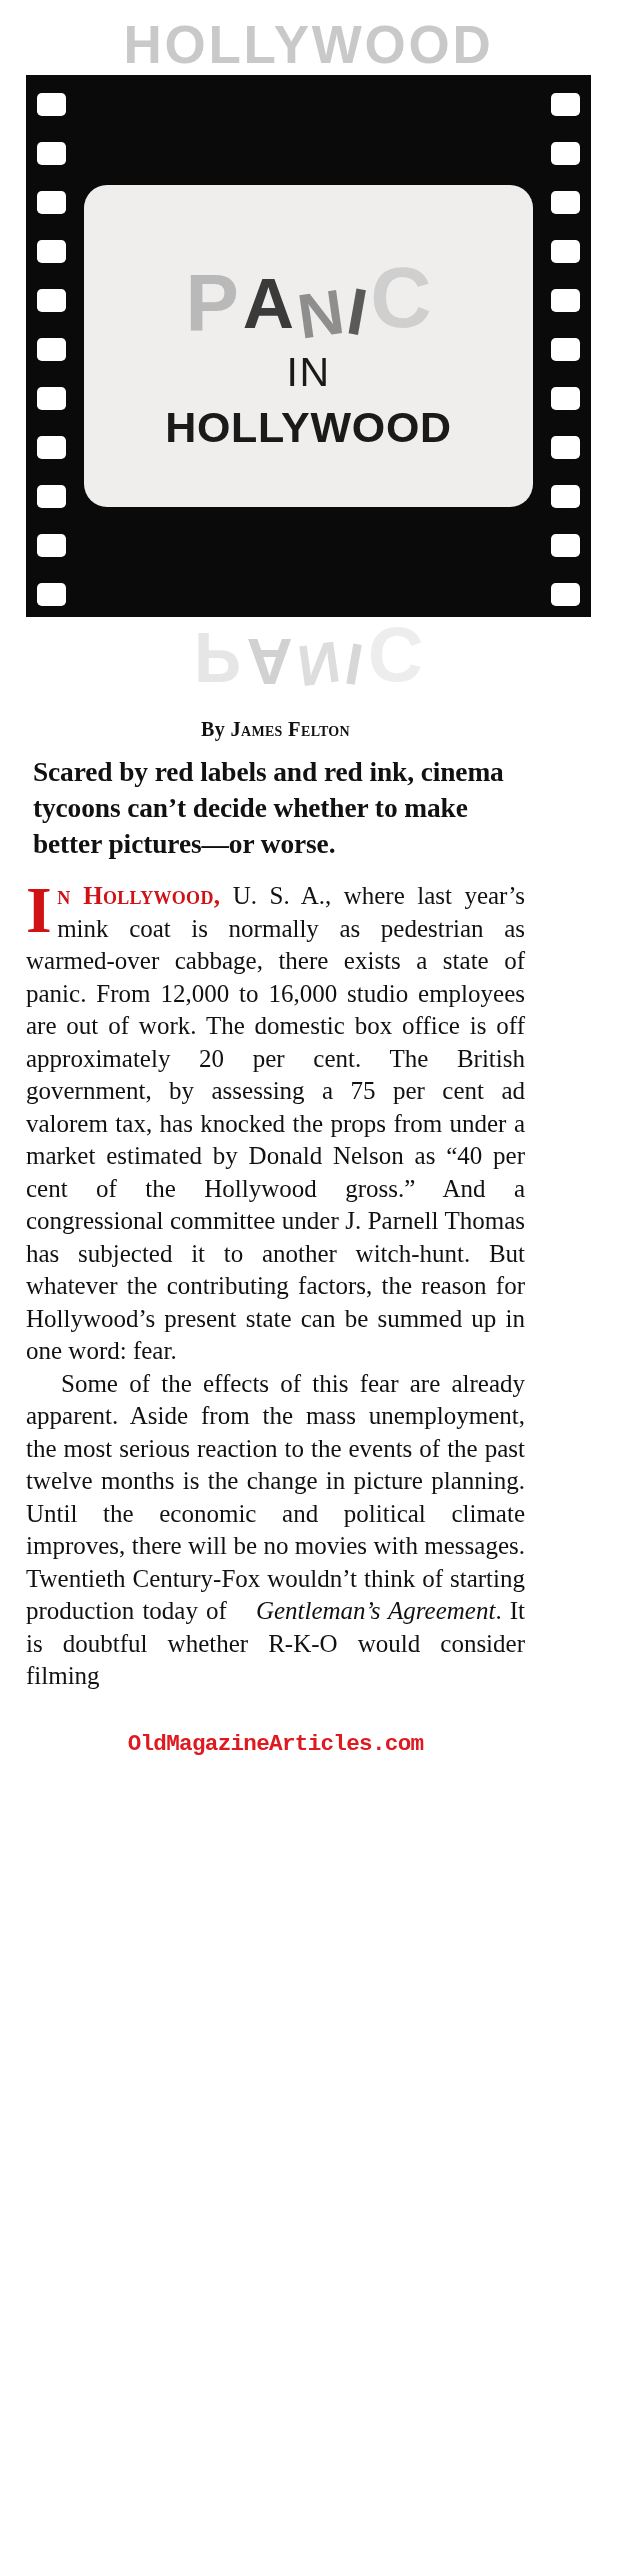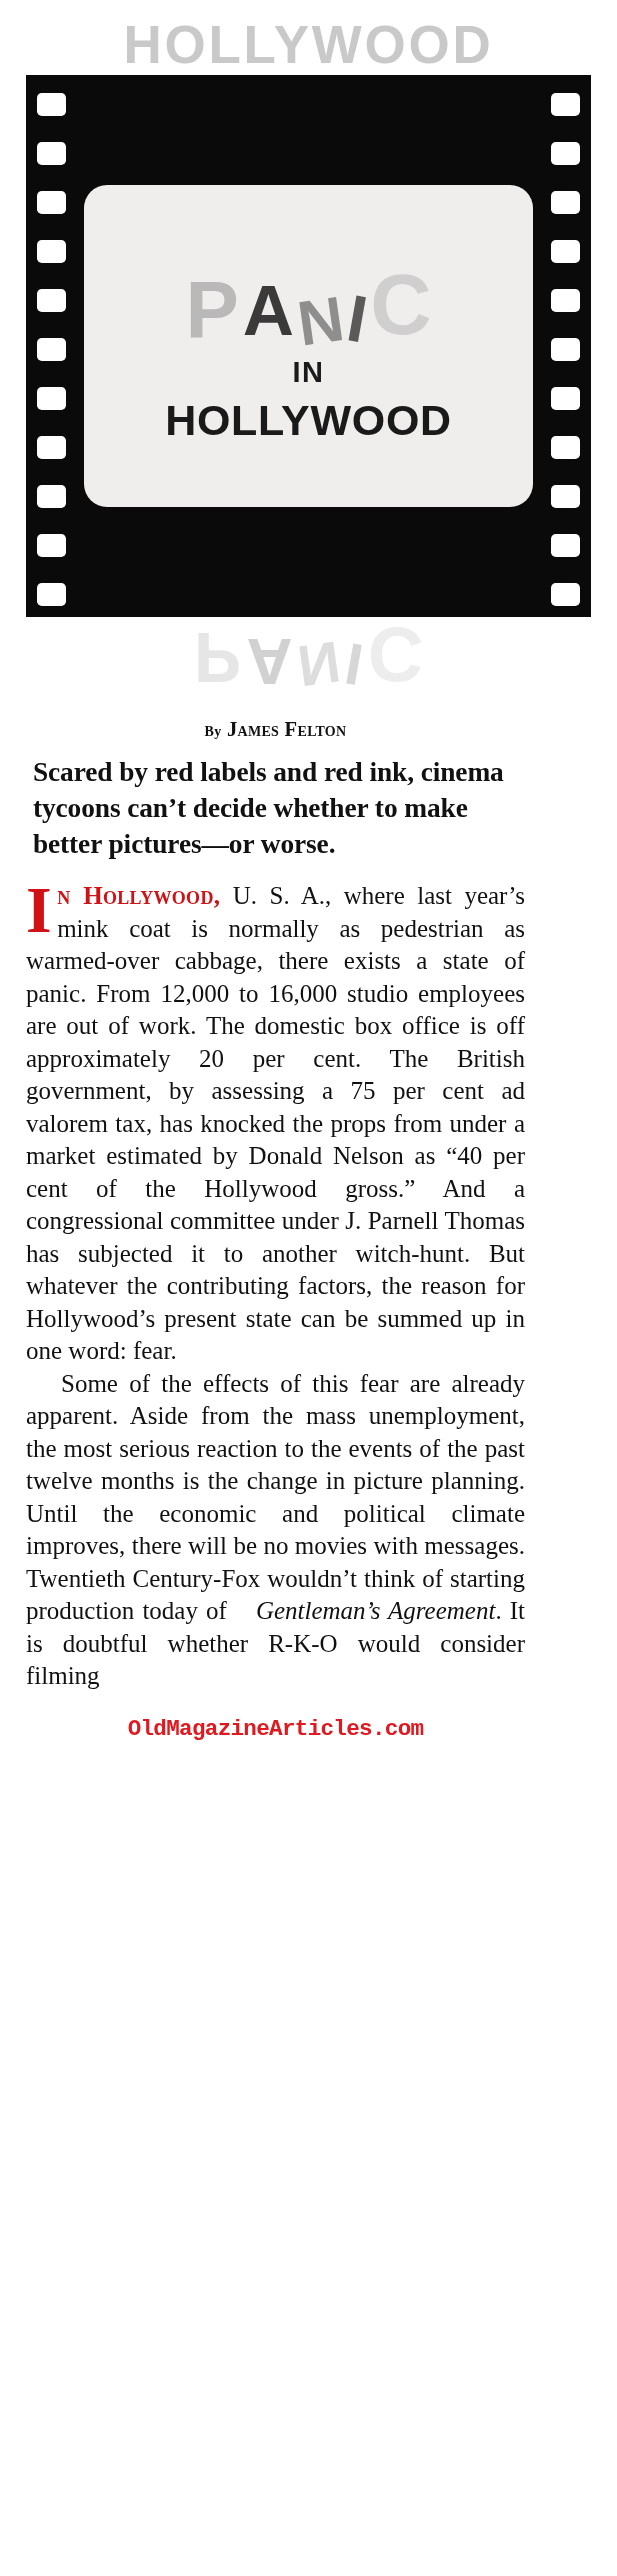--- a/index.html
+++ b/index.html
@@ -97,22 +97,22 @@
     color: #b9b9b9;
   }
   .pl-p { font-size: 80px; transform: translateY(0px); }
   .pl-a { font-size: 71px; color: #3a3a3a !important; transform: translateY(-4.1px); }
   .pl-n { font-size: 63px; color: #8e8e8e !important; transform: translateY(2.7px) rotate(-8deg); }
   .pl-i { font-size: 66px; color: #5a5a5a !important; transform: translateY(1.4px) rotate(10deg); }
   .pl-c { font-size: 85px; color: #cfcfcf !important; transform: translateY(-2.7px); }
 
   .frame .in-word {
     font-family: "Liberation Sans", sans-serif;
-    font-weight: bold;
-    font-size: 29px;
+    font-weight: normal;
+    font-size: 41px;
     color: #1a1a1a;
     letter-spacing: 1.4px;
     margin: 2.7px 0 6.9px 0;
   }
   .frame .hollywood-word {
     font-family: "Liberation Sans", sans-serif;
     font-weight: bold;
     font-size: 43px;
     color: #1a1a1a;
     letter-spacing: 0.7px;
@@ -153,21 +153,21 @@
     letter-spacing: 0.3px;
     margin: 20.6px 0 12.3px 0;
     color: #111;
   }
   .byline .small-caps {
     font-variant: small-caps;
     font-weight: bold;
   }
   .byline .by {
     font-weight: bold;
-    font-size: 14px;
+    font-size: 20px;
     text-align: center;
   }
   .deck {
     font-weight: bold;
     font-size: 27.4px;
     line-height: 1.32;
     margin: 0 6.9px 18px 6.9px;
     letter-spacing: -0.1px;
   }
 
@@ -195,21 +195,21 @@
     font-variant: small-caps;
     font-weight: bold;
     color: #d01217;
     letter-spacing: 0.3px;
     margin-top: 8px;
   }
   .ital { font-style: italic; margin-left: 21px; }
 
   
   .footer {
-    margin-top: 23px;
+    margin-top: 38px;
     text-align: center;
     padding-bottom: 11px;
   }
   .footer .site {
     font-family: "Liberation Mono", monospace;
     font-size: 22.6px;
     font-weight: bold;
     color: #e0181f;
     letter-spacing: -0.7px;
   }

